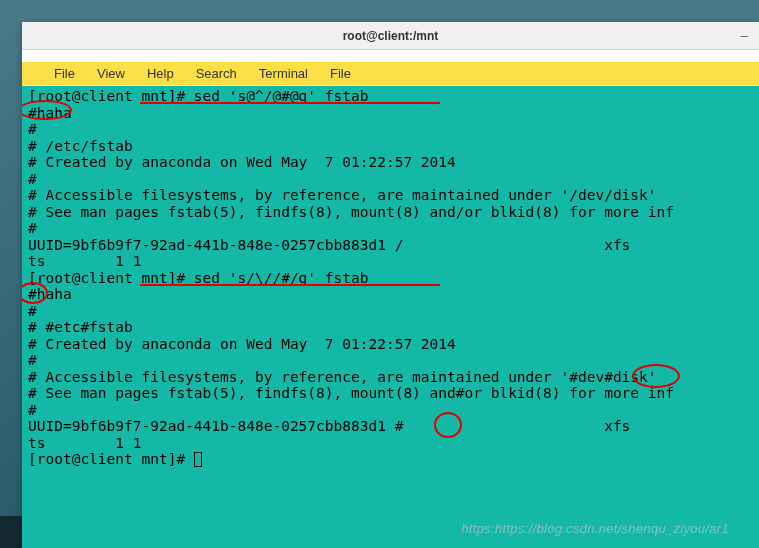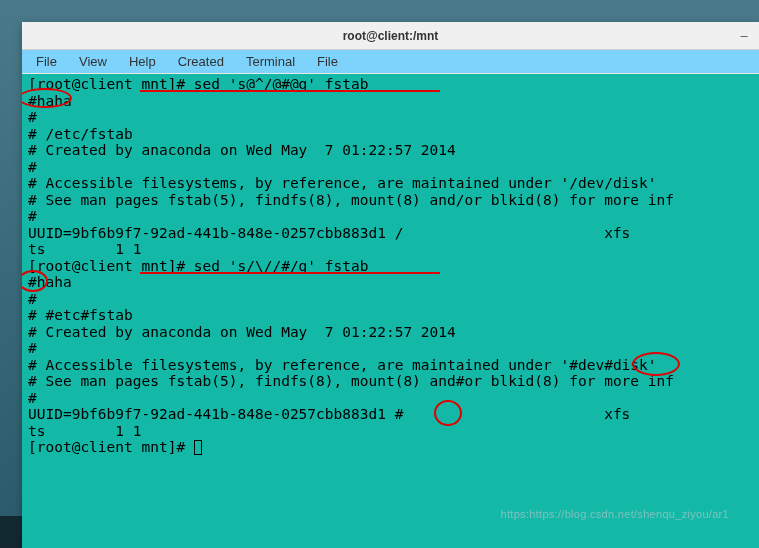--- a/index.html
+++ b/index.html
@@ -46,26 +46,27 @@
     width: 14px;
     height: 14px;
     font-size: 13px;
     color: #555;
     cursor: pointer;
     text-align: center;
     line-height: 14px;
   }
   .menubar {
     height: 24px;
-    background: #7dd3fc;
+    background: #fde047;
     display: flex;
     align-items: center;
-    padding: 0 4px;
+    padding: 0 22px;
     gap: 2px;
     border-bottom: 1px solid #e8e8e8;
+    margin-top: 12px;
   }
   .menu-item {
     padding: 2px 10px;
     font-size: 13px;
     color: #333;
     cursor: pointer;
   }
   .terminal-area {
     flex: 1;
     background: #14b8a6;
@@ -81,25 +82,26 @@
   .cursor-block {
     display: inline-block;
     width: 8px;
     height: 15px;
     border: 1px solid #000;
     vertical-align: text-bottom;
   }
   .watermark {
     position: absolute;
     right: 30px;
-    bottom: 28px;
-    font-size: 11px;
+    bottom: 12px;
+    font-size: 13px;
     color: rgba(200,200,210,0.6);
     font-family: sans-serif;
     letter-spacing: 0.3px;
+    font-style: italic;
   }
   .annot {
     position: absolute;
     border: 2.5px solid #e20000;
     pointer-events: none;
   }
   .annot.circle { border-radius: 50%; }
   .annot.underline {
     border: none;
     border-bottom: 2.5px solid #e20000;
@@ -131,21 +133,21 @@
     <span class="titlebar-text">root@client:/mnt</span>
     <div class="win-controls">
       <span class="win-btn">–</span>
     </div>
   </div>
 
   <div class="menubar">
     <div class="menu-item">File</div>
     <div class="menu-item">View</div>
     <div class="menu-item">Help</div>
-    <div class="menu-item">Created</div>
+    <div class="menu-item">Search</div>
     <div class="menu-item">Terminal</div>
     <div class="menu-item">File</div>
   </div>
 
   <div class="terminal-area"><span>[root@client mnt]# sed 's@^/@#@g' fstab</span>
 <span>#haha</span>
 <span>#</span>
 <span># /etc/fstab</span>
 <span># Created by anaconda on Wed May  7 01:22:57 2014</span>
 <span>#</span>

